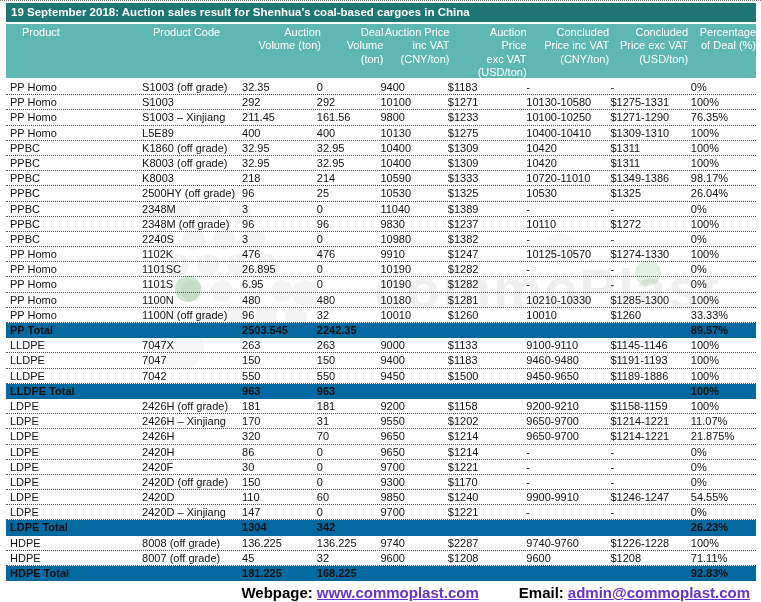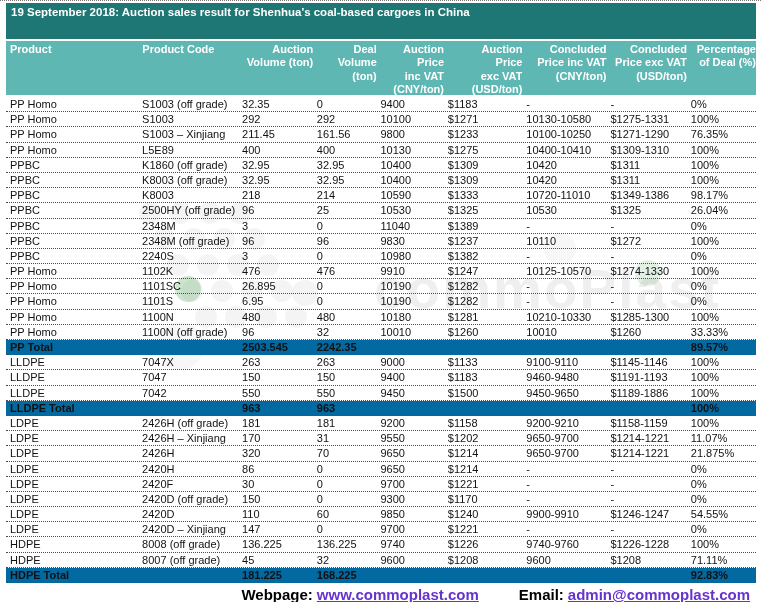--- a/index.html
+++ b/index.html
@@ -20,34 +20,35 @@
   .wm-dot { position:absolute; border-radius:50%; }
   .wm-text {
     position:absolute; left:374px; top:256px;
     font-size:55px; font-weight:600; letter-spacing:2px;
     color:rgba(125,125,125,0.12);
     white-space:nowrap;
   }
   
   .title-bar {
     position:relative; z-index:1;
-    height:36px; line-height:19px;
+    height:19px; line-height:19px;
     background:#1F7775; color:#fff;
     font-size:11.5px; font-weight:bold;
     padding-left:5px;
     margin-bottom:2px;
     white-space:nowrap; overflow:hidden;
   }
   
   .head-row {
     position:relative; z-index:1;
     display:flex; height:54px;
     background:#5FB7B3; color:#fff;
-    font-size:11px; font-weight:bold;
+    font-size:11px; font-weight:normal;
     margin-bottom:2px;
+    padding-left:12px;
   }
   .head-row .cell {
     padding-top:2px; line-height:13.4px;
     white-space:pre-line;
   }
   
   .tbody { position:relative; z-index:1; }
   .row {
     display:flex; height:15.2px;
     font-size:11px; line-height:14.6px;
@@ -460,27 +461,38 @@
         <div class="cell c0">LDPE</div>
         <div class="cell c1">2420D – Xinjiang</div>
         <div class="cell c2">147</div>
         <div class="cell c3">0</div>
         <div class="cell c4">9700</div>
         <div class="cell c5">$1221</div>
         <div class="cell c6">-</div>
         <div class="cell c7">-</div>
         <div class="cell c8">0%</div>
       </div>
+      <div class="row total">
+        <div class="cell c0">LDPE Total</div>
+        <div class="cell c1"></div>
+        <div class="cell c2">1304</div>
+        <div class="cell c3">342</div>
+        <div class="cell c4"></div>
+        <div class="cell c5"></div>
+        <div class="cell c6"></div>
+        <div class="cell c7"></div>
+        <div class="cell c8">26.23%</div>
+      </div>
       <div class="row">
         <div class="cell c0">HDPE</div>
         <div class="cell c1">8008 (off grade)</div>
         <div class="cell c2">136.225</div>
         <div class="cell c3">136.225</div>
         <div class="cell c4">9740</div>
-        <div class="cell c5">$1226</div>
+        <div class="cell c5">$2287</div>
         <div class="cell c6">9740-9760</div>
         <div class="cell c7">$1226-1228</div>
         <div class="cell c8">100%</div>
       </div>
       <div class="row">
         <div class="cell c0">HDPE</div>
         <div class="cell c1">8007 (off grade)</div>
         <div class="cell c2">45</div>
         <div class="cell c3">32</div>
         <div class="cell c4">9600</div>

